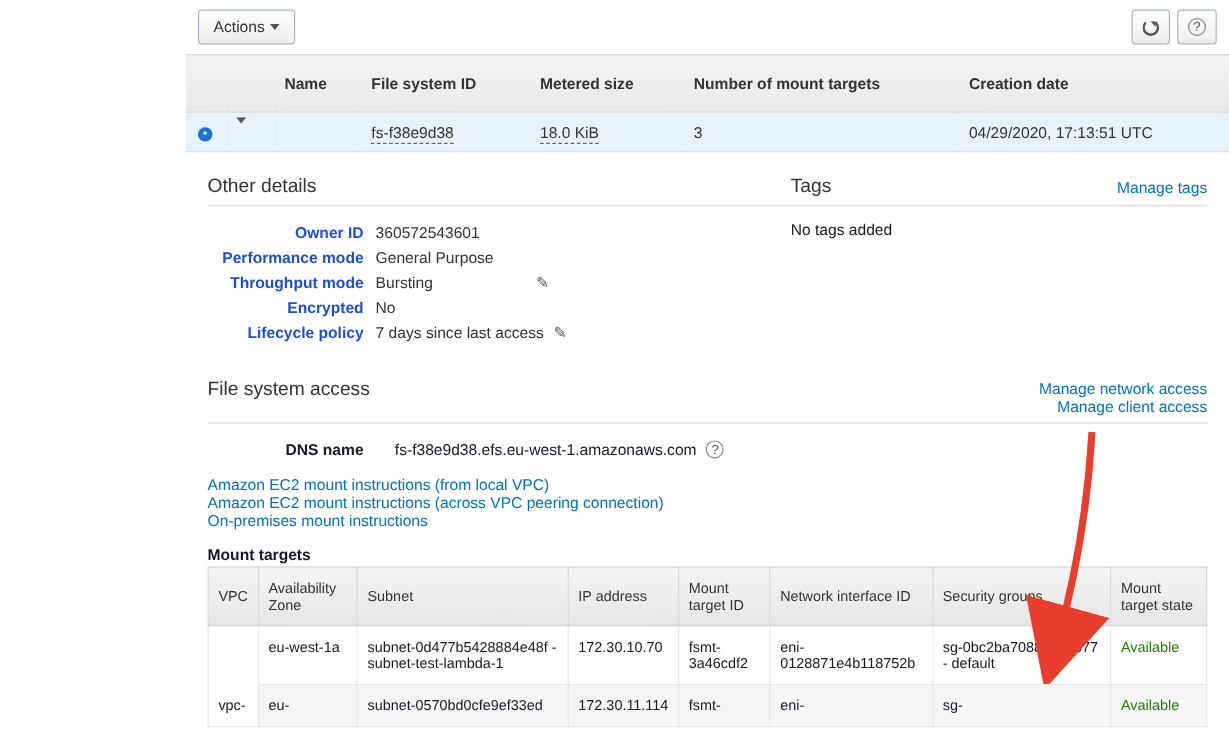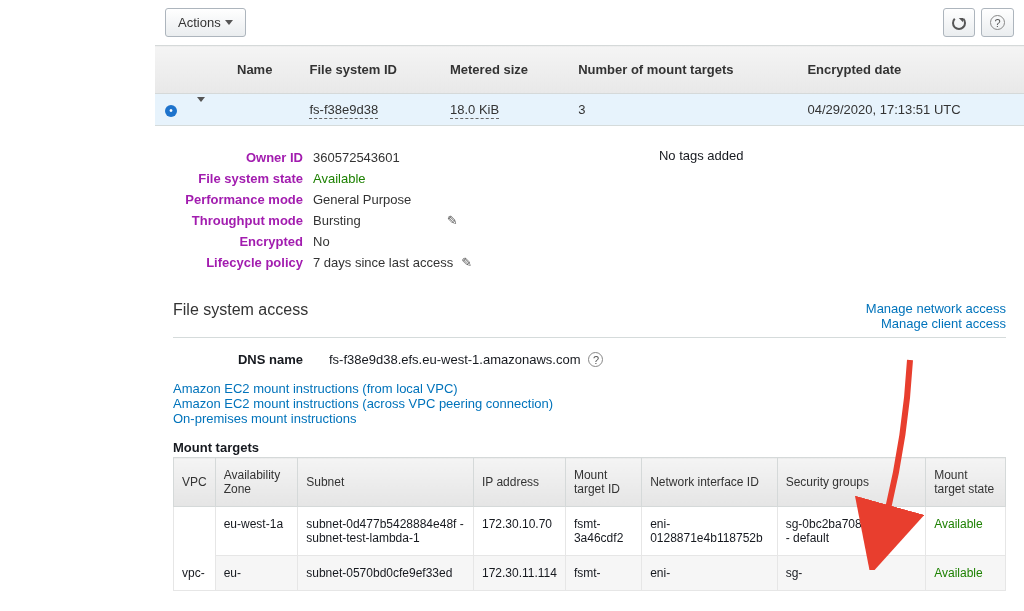--- a/index.html
+++ b/index.html
@@ -82,21 +82,21 @@
   .section-col { flex:1; }
   .section-header {
     display:flex;
     justify-content: space-between;
     align-items:center;
     padding-bottom:6px;
   }
   .section-title { font-size:16px; font-weight:400; color:#333; }
   .link { color:#0073bb; cursor:pointer; }
   .kv-row { display:flex; margin:6px 0; }
-  .kv-label { width:140px; text-align:right; font-weight:bold; color:#a21caf; padding-right:10px; }
+  .kv-label { width:140px; text-align:right; font-weight:bold; color:#1d4ed8; padding-right:10px; }
   .kv-value { color:#333; display:flex; align-items:center; gap:8px; }
   .kv-value.green { color:#1d8102; }
   .pencil { color:#555; cursor:pointer; font-size:13px; }
   .fsa-section { margin-top:25px; }
   .fsa-header { display:flex; justify-content:space-between; border-bottom:1px solid #d5dbdb; padding-bottom:6px; }
   .fsa-links-right { text-align:right; }
   .dns-row { display:flex; margin:14px 0; align-items:center;gap:16px; }
   .dns-label { width:140px; text-align:right; font-weight:bold; padding-right:10px; }
   .dns-value { display:flex; align-items:center; gap:8px; }
   .help-circle { display:inline-flex; width:15px;height:15px;border-radius:50%;border:1px solid #888;color:#555;font-size:11px;align-items:center;justify-content:center; }
@@ -165,48 +165,57 @@
 
   <table class="main-table">
     <thead>
       <tr>
         <th style="width:28px;"></th>
         <th style="width:40px;"></th>
         <th>Name</th>
         <th>File system ID</th>
         <th>Metered size</th>
         <th>Number of mount targets</th>
-        <th>Encrypted date</th>
+        <th>Creation date</th>
       </tr>
     </thead>
     <tbody>
       <tr>
         <td><span class="expand-indicator">•</span></td>
         <td><span class="caret-down"></span></td>
         <td></td>
         <td><span class="underline-dotted">fs-f38e9d38</span></td>
         <td><span class="underline-dotted">18.0 KiB</span></td>
         <td>3</td>
         <td>04/29/2020, 17:13:51 UTC</td>
       </tr>
     </tbody>
   </table>
 
   <div class="details-panel">
 
+    <div class="section-row">
+      <div class="section-col" style="flex:1.4;">
+        <div class="section-header">
+          <span class="section-title">Other details</span>
+        </div>
+      </div>
+      <div class="section-col">
+        <div class="section-header">
+          <span class="section-title">Tags</span>
+          <span class="link">Manage tags</span>
+        </div>
+      </div>
+    </div>
 
     <div style="display:flex; margin-top:8px;">
       <div style="flex:1.4;">
         <div class="kv-row">
           <div class="kv-label">Owner ID</div>
           <div class="kv-value">360572543601</div>
-        </div>
-        <div class="kv-row">
-          <div class="kv-label">File system state</div>
-          <div class="kv-value green">Available</div>
         </div>
         <div class="kv-row">
           <div class="kv-label">Performance mode</div>
           <div class="kv-value">General Purpose</div>
         </div>
         <div class="kv-row">
           <div class="kv-label">Throughput mode</div>
           <div class="kv-value">
             <span>Bursting</span>
             <span style="width:70px;"></span>

